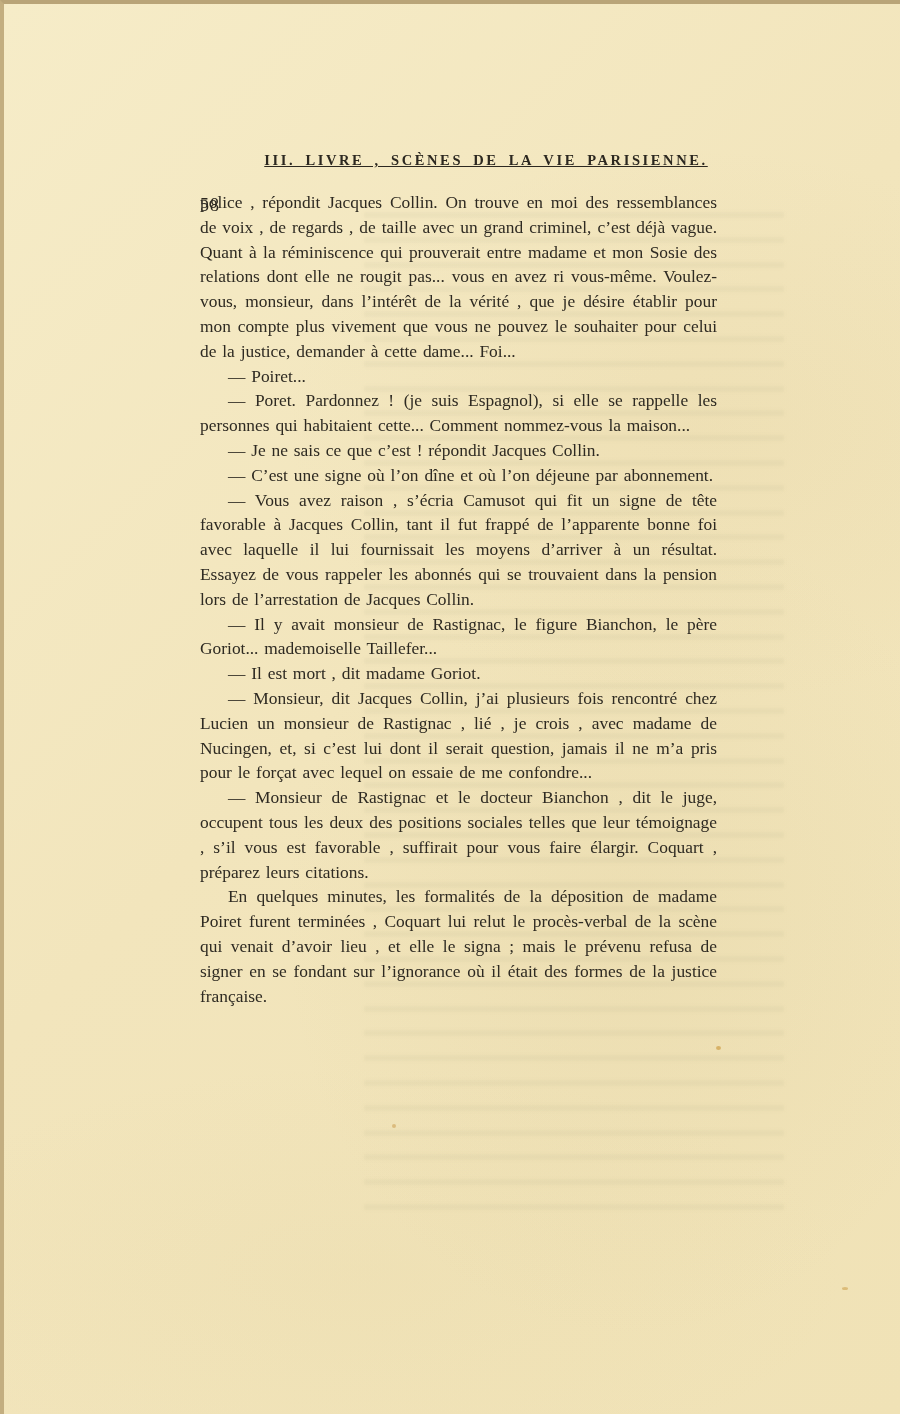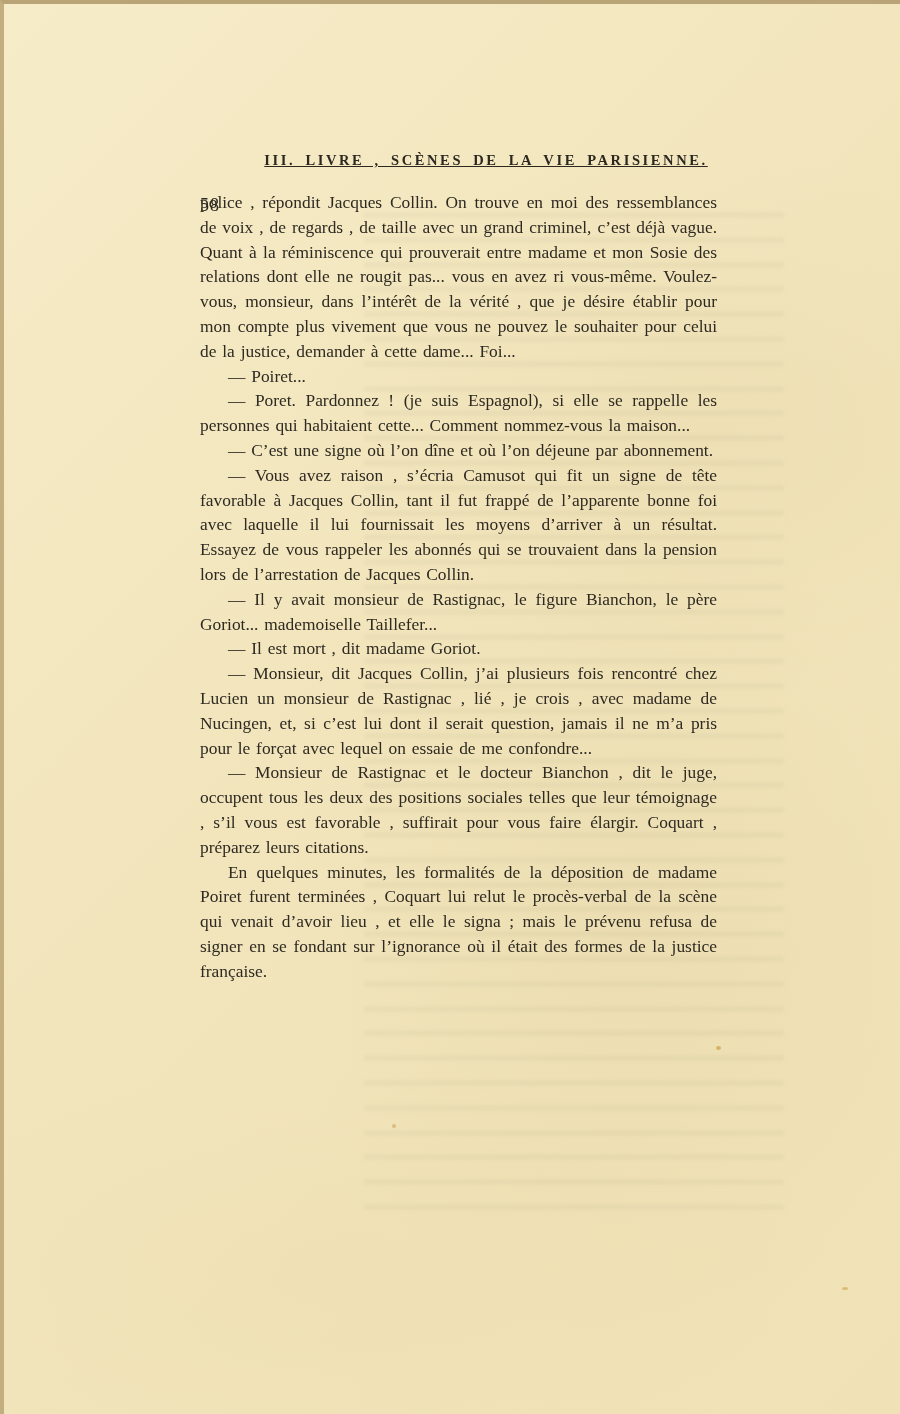--- a/index.html
+++ b/index.html
@@ -78,20 +78,21 @@
 
   <div class="header">
     <span class="page-number">58</span>
     <span class="running-title">III. LIVRE , SCÈNES DE LA VIE PARISIENNE.</span>
   </div>
 
   <div class="text-block" id="text-block">
       <p class="no-indent">police , répondit Jacques Collin. On trouve en moi des ressemblances de voix , de regards , de taille avec un grand criminel, c’est déjà vague. Quant à la réminiscence qui prouverait entre madame et mon Sosie des relations dont elle ne rougit pas... vous en avez ri vous-même. Voulez-vous, monsieur, dans l’intérêt de la vérité , que je désire établir pour mon compte plus vivement que vous ne pouvez le souhaiter pour celui de la justice, demander à cette dame... Foi...</p>
       <p>— Poiret...</p>
       <p>— Poret. Pardonnez ! (je suis Espagnol), si elle se rappelle les personnes qui habitaient cette... Comment nommez-vous la maison...</p>
+      <p>— Je ne sais ce que c’est ! répondit Jacques Collin.</p>
       <p>— C’est une signe où l’on dîne et où l’on déjeune par abonnement.</p>
       <p>— Vous avez raison , s’écria Camusot qui fit un signe de tête favorable à Jacques Collin, tant il fut frappé de l’apparente bonne foi avec laquelle il lui fournissait les moyens d’arriver à un résultat. Essayez de vous rappeler les abonnés qui se trouvaient dans la pension lors de l’arrestation de Jacques Collin.</p>
       <p>— Il y avait monsieur de Rastignac, le figure Bianchon, le père Goriot... mademoiselle Taillefer...</p>
       <p>— Il est mort , dit madame Goriot.</p>
       <p>— Monsieur, dit Jacques Collin, j’ai plusieurs fois rencontré chez Lucien un monsieur de Rastignac , lié , je crois , avec madame de Nucingen, et, si c’est lui dont il serait question, jamais il ne m’a pris pour le forçat avec lequel on essaie de me confondre...</p>
       <p>— Monsieur de Rastignac et le docteur Bianchon , dit le juge, occupent tous les deux des positions sociales telles que leur témoignage , s’il vous est favorable , suffirait pour vous faire élargir. Coquart , préparez leurs citations.</p>
       <p>En quelques minutes, les formalités de la déposition de madame Poiret furent terminées , Coquart lui relut le procès-verbal de la scène qui venait d’avoir lieu , et elle le signa ; mais le prévenu refusa de signer en se fondant sur l’ignorance où il était des formes de la justice française.</p>
     </div>
 </div>
 

